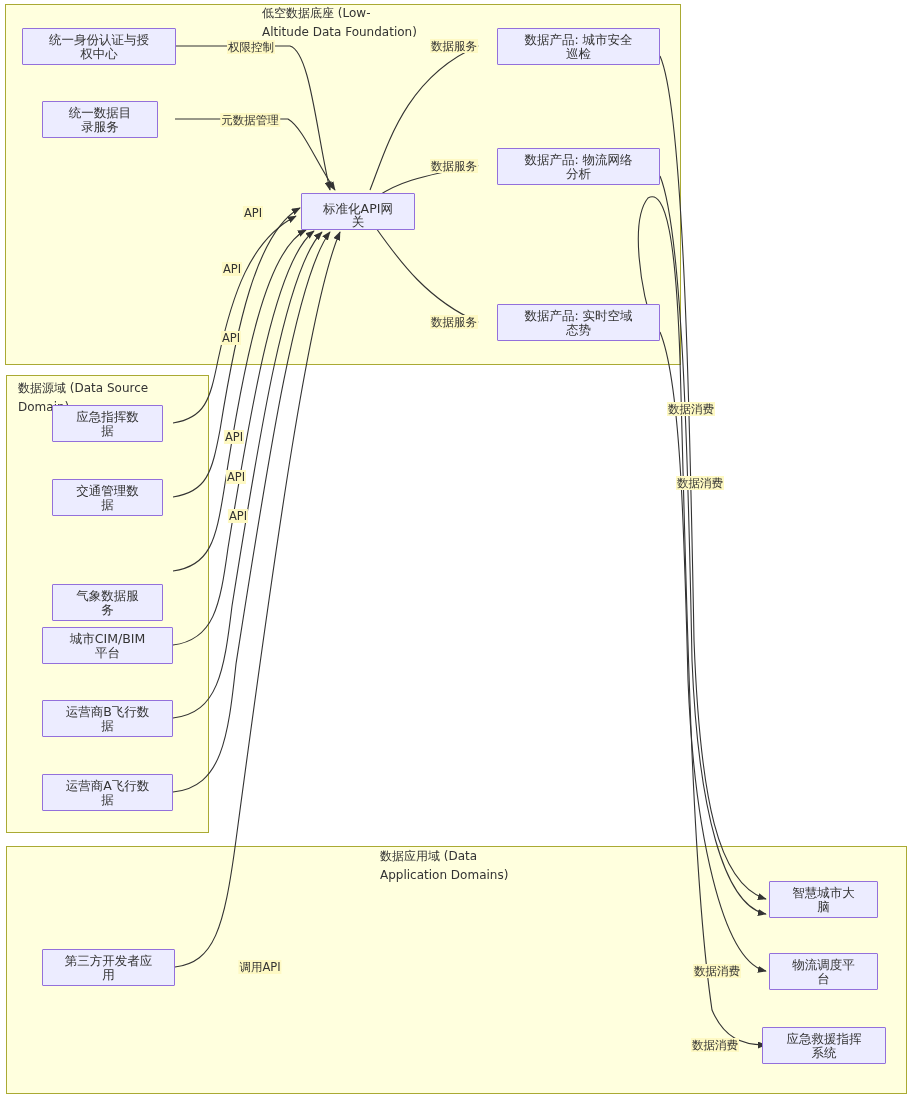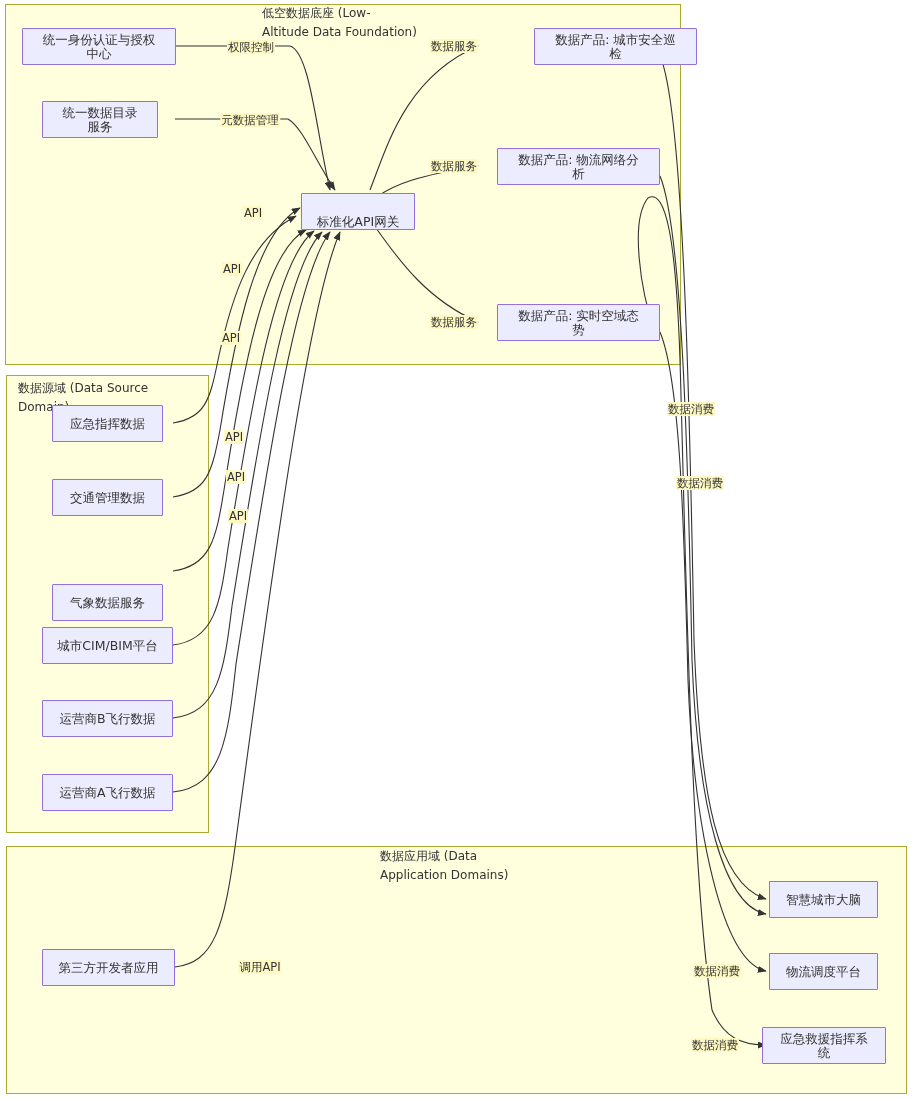--- a/index.html
+++ b/index.html
@@ -28,21 +28,21 @@
     background:#ececff;
     border:1px solid #9370db;
     border-radius:1px;
     display:flex;
     align-items:center;
     justify-content:center;
     font-size:12.5px;
     color:#333333;
     text-align:center;
     line-height:1.1;
-    padding:0 14px;
+    padding:0 21px;
   }
 
   .elabel{
     position:absolute;
     background:#fef9c3;
     color:#333333;
     font-size:11.5px;
     line-height:14px;
     padding:0 1px;
     white-space:nowrap;
@@ -110,21 +110,21 @@
   </div>
 
   <div class="node" style="left:42px;top:101px;width:116px;height:37px;">
     <span>统一数据目录服务</span>
   </div>
 
   <div class="node" style="left:301px;top:193px;width:114px;height:37px;align-items:flex-end;">
     <span>标准化API网关</span>
   </div>
 
-  <div class="node" style="left:497px;top:28px;width:163px;height:37px;margin-left:37px;">
+  <div class="node" style="left:497px;top:28px;width:163px;height:37px;">
     <span>数据产品: 城市安全巡检</span>
   </div>
 
   <div class="node" style="left:497px;top:148px;width:163px;height:37px;">
     <span>数据产品: 物流网络分析</span>
   </div>
 
   <div class="node" style="left:497px;top:304px;width:163px;height:37px;">
     <span>数据产品: 实时空域态势</span>
   </div>

